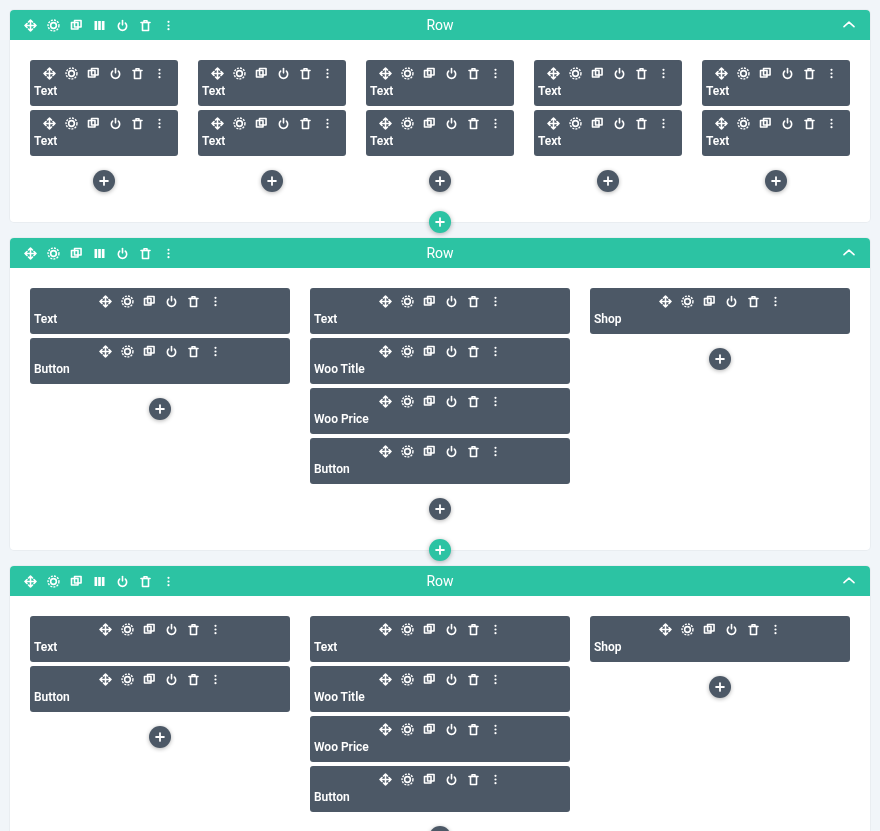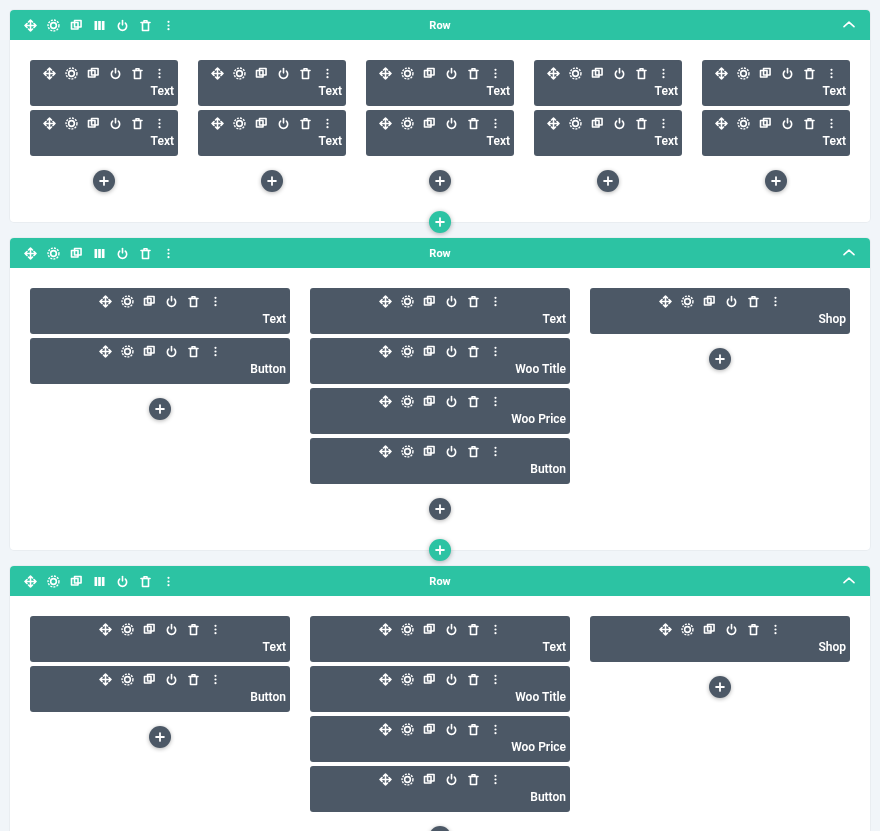--- a/index.html
+++ b/index.html
@@ -40,22 +40,22 @@
   }
   .row-header .icons {
     display: flex;
     gap: 10px;
     align-items: center;
   }
   .row-header .title {
     position: absolute;
     left: 50%;
     transform: translateX(-50%);
-    font-weight: 700;
-    font-size: 11px;
+    font-weight: 400;
+    font-size: 14px;
   }
   .row-header .collapse {
     margin-left: auto;
     display: flex;
     align-items: center;
   }
   .row-body {
     padding: 20px 20px 30px 20px;
     display: flex;
     gap: 20px;
@@ -65,21 +65,21 @@
     flex: 1;
     display: flex;
     flex-direction: column;
     align-items: center;
     position: relative;
   }
   .module {
     background: var(--dark);
     border-radius: 3px;
     width: 100%;
-    text-align: right;
+    text-align: left;
     padding: 7px 4px 8px 4px;
     margin-bottom: 4px;
   }
   .module .icons {
     display: flex;
     gap: 9px;
     justify-content: center;
     align-items: center;
     margin-bottom: 4px;
   }

